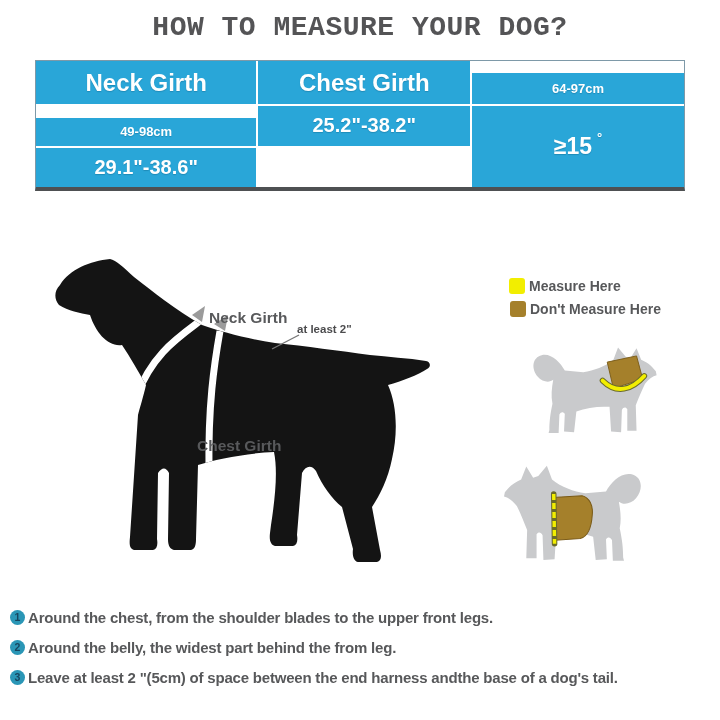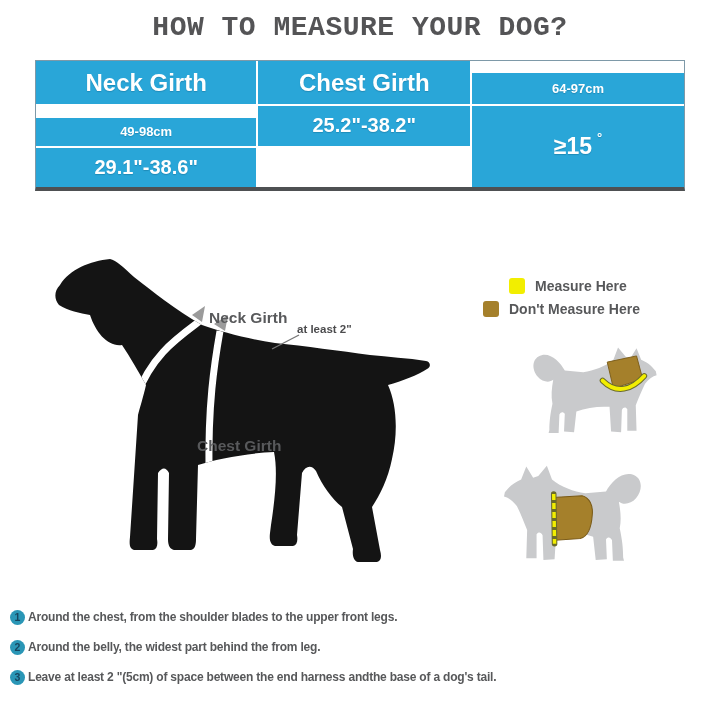--- a/index.html
+++ b/index.html
@@ -23,39 +23,39 @@
   .st-back{grid-column:3;grid-row:2/4;font-size:23px;}
   .st-back .deg{font-size:13px;margin-left:5px;transform:translateY(-9px);}
 
   
   .diagram-label{position:absolute;font-weight:bold;color:#58595b;white-space:nowrap;}
   .lbl-neck{left:209px;top:309px;font-size:15.5px;}
   .lbl-clearance{left:297px;top:323px;font-size:11.5px;color:#4c4c4e;}
   .lbl-chest{left:197px;top:437px;font-size:15.5px;}
 
   
-  .legend-row{position:absolute;display:flex;align-items:center;gap:10px;}
+  .legend-row{position:absolute;display:flex;align-items:center;gap:4px;}
   .legend-measure{left:509px;top:278px;}
-  .legend-dont{left:483px;top:301px;justify-content:flex-end;}
+  .legend-dont{left:510px;top:301px;justify-content:flex-end;}
   .legend-swatch{width:16px;height:16px;border-radius:3px;flex:0 0 auto;}
   .sw-yellow{background:#f2ee00;}
   .sw-brown{background:#a5802b;}
   .legend-label{font-size:14px;font-weight:bold;color:#57585a;white-space:nowrap;}
 
   
   .big-dog{position:absolute;left:50px;top:255px;width:385px;height:320px;}
   .small-dog-1{position:absolute;left:527px;top:345px;width:135px;height:99px;}
   .small-dog-2{position:absolute;left:498px;top:463px;width:150px;height:110px;}
 
   
   .note{position:absolute;left:10px;display:flex;align-items:center;gap:3px;height:18px;}
   .note-1{top:608px;} .note-2{top:638px;} .note-3{top:668px;}
   .note-num{width:15px;height:15px;border-radius:50%;background:#2a96b6;color:#16455f;
             font-size:10.5px;font-weight:bold;text-align:center;line-height:15px;flex:0 0 auto;}
-  .note-text{font-size:12px;font-weight:bold;color:#57585a;white-space:nowrap;letter-spacing:-0.2px;}
+  .note-text{font-size:15px;font-weight:bold;color:#57585a;white-space:nowrap;letter-spacing:-0.2px;}
 </style>
 </head>
 <body>
 
 <div id="stage">
 
   <div class="page-title">HOW TO MEASURE YOUR DOG?</div>
 
   <div class="size-table">
     <div class="st-cell st-head">Neck Girth</div>

